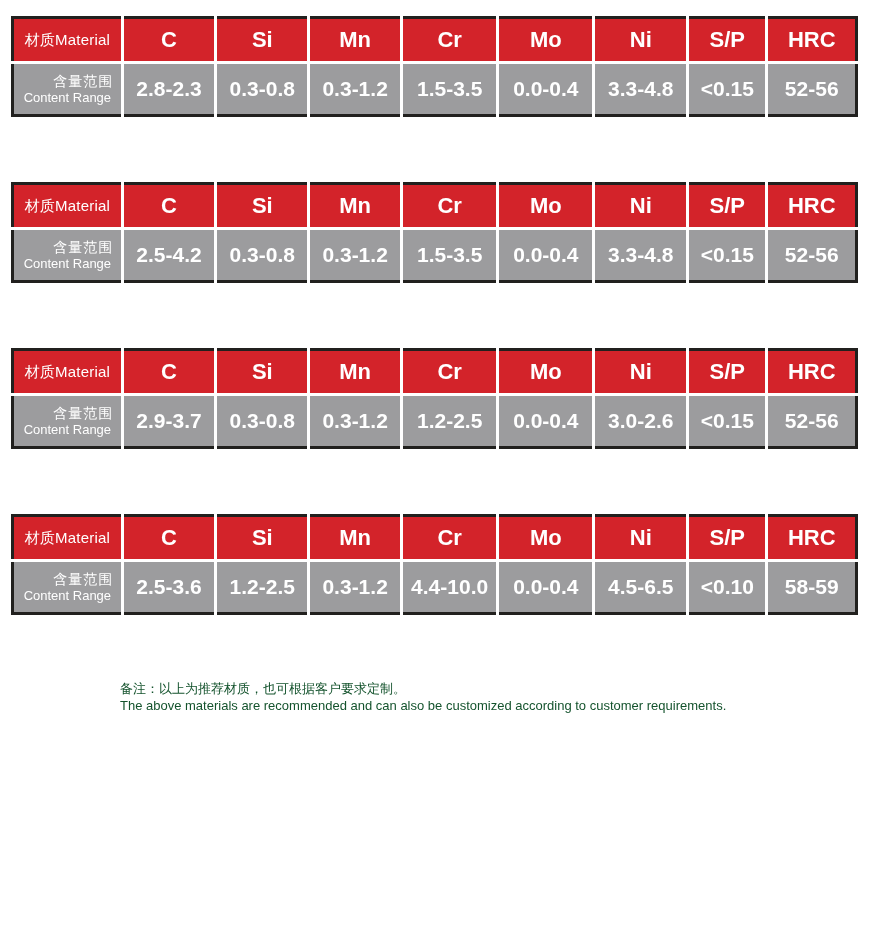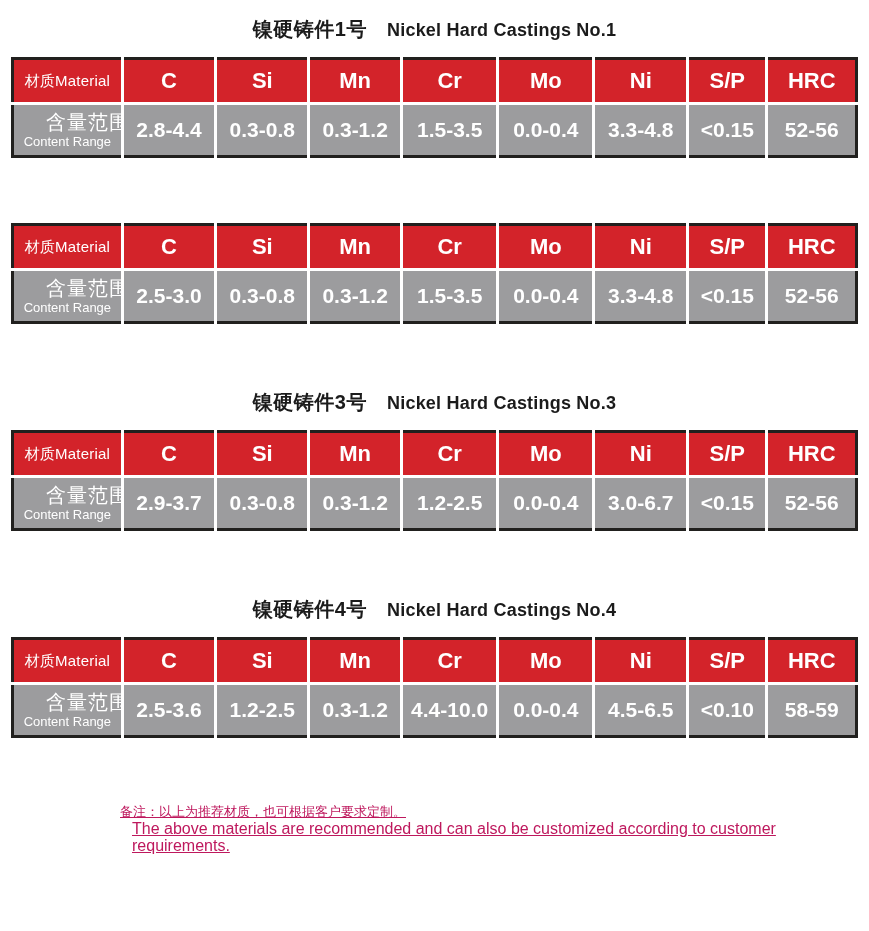--- a/index.html
+++ b/index.html
@@ -38,70 +38,66 @@
   .data-row td {
     background: #9c9c9e; color: #ffffff;
     height: 53px;
     font-size: 21px; font-weight: 600;
     text-align: center; vertical-align: middle;
     border-right: 3px solid #ffffff;
     overflow: hidden; white-space: nowrap;
   }
   .data-row td:last-child { border-right: none; text-align: center; }
   .data-row td.range-label { font-size: 14px; font-weight: 500; line-height: 1.2; }
-  .range-label .rl-zh { display: block; font-size: 20px; letter-spacing: 1px; padding-left: 32px; }
+  .range-label .rl-zh { display: block; font-size: 14px; letter-spacing: 1px; padding-left: 32px; }
   .range-label .rl-en { display: block; font-size: 13px; letter-spacing: 0; }
   .note {
     margin: 5px 0 0 120px;
-    color: #be185d;
-    font-size: 13px; line-height: 17px; text-decoration: underline;
+    color: #14532d;
+    font-size: 13px; line-height: 17px;
   }
   .note .note-zh { display: block; font-size: 13px; }
-  .note .note-en { display: block; font-size: 16px; margin-left: 12px; }
+  .note .note-en { display: block; font-size: 13px; }
 </style>
 </head>
 <body>
 
 <div class="page">
 
   <div class="section">
-    <h2 class="title">
-      <span class="t-zh">镍硬铸件1号</span>
-      <span class="t-en">Nickel Hard Castings No.1</span>
-    </h2>
-    <table class="spec">
-      <colgroup>
-        <col style="width:13%">
-          <col style="width:11.1%">
-          <col style="width:11%">
-          <col style="width:11%">
-        <col style="width:11.4%">
-          <col style="width:11.4%">
-          <col style="width:11.1%">
-          <col style="width:9.4%">
-          <col style="width:10.6%">
-      </colgroup>
-      <tbody>
-          <tr class="head-row">
-        <th class="mat">材质Material</th>
-        <th>C</th>
-        <th>Si</th>
-        <th>Mn</th>
-        <th>Cr</th>
-        <th>Mo</th>
-        <th>Ni</th>
-        <th>S/P</th>
-        <th>HRC</th>
-      </tr>
-      <tr class="data-row">
-        <td class="range-label">
-          <span class="rl-zh">含量范围</span>
-          <span class="rl-en">Content Range</span>
-        </td>
-        <td>2.8-4.4</td>
+    <table class="spec">
+      <colgroup>
+        <col style="width:13%">
+          <col style="width:11.1%">
+          <col style="width:11%">
+          <col style="width:11%">
+        <col style="width:11.4%">
+          <col style="width:11.4%">
+          <col style="width:11.1%">
+          <col style="width:9.4%">
+          <col style="width:10.6%">
+      </colgroup>
+      <tbody>
+          <tr class="head-row">
+        <th class="mat">材质Material</th>
+        <th>C</th>
+        <th>Si</th>
+        <th>Mn</th>
+        <th>Cr</th>
+        <th>Mo</th>
+        <th>Ni</th>
+        <th>S/P</th>
+        <th>HRC</th>
+      </tr>
+      <tr class="data-row">
+        <td class="range-label">
+          <span class="rl-zh">含量范围</span>
+          <span class="rl-en">Content Range</span>
+        </td>
+        <td>2.8-2.3</td>
         <td>0.3-0.8</td>
         <td>0.3-1.2</td>
         <td>1.5-3.5</td>
         <td>0.0-0.4</td>
         <td>3.3-4.8</td>
         <td>&lt;0.15</td>
         <td>52-56</td>
       </tr>
     </tbody>
       </table>
@@ -130,38 +126,34 @@
         <th>Mo</th>
         <th>Ni</th>
         <th>S/P</th>
         <th>HRC</th>
       </tr>
       <tr class="data-row">
         <td class="range-label">
           <span class="rl-zh">含量范围</span>
           <span class="rl-en">Content Range</span>
         </td>
-        <td>2.5-3.0</td>
+        <td>2.5-4.2</td>
         <td>0.3-0.8</td>
         <td>0.3-1.2</td>
         <td>1.5-3.5</td>
         <td>0.0-0.4</td>
         <td>3.3-4.8</td>
         <td>&lt;0.15</td>
         <td>52-56</td>
       </tr>
     </tbody>
       </table>
   </div>
 
   <div class="section">
-    <h2 class="title">
-      <span class="t-zh">镍硬铸件3号</span>
-      <span class="t-en">Nickel Hard Castings No.3</span>
-    </h2>
     <table class="spec">
       <colgroup>
         <col style="width:13%">
           <col style="width:11.1%">
           <col style="width:11%">
           <col style="width:11%">
         <col style="width:11.4%">
           <col style="width:11.4%">
           <col style="width:11.1%">
           <col style="width:9.4%">
@@ -182,33 +174,29 @@
       <tr class="data-row">
         <td class="range-label">
           <span class="rl-zh">含量范围</span>
           <span class="rl-en">Content Range</span>
         </td>
         <td>2.9-3.7</td>
         <td>0.3-0.8</td>
         <td>0.3-1.2</td>
         <td>1.2-2.5</td>
         <td>0.0-0.4</td>
-        <td>3.0-6.7</td>
+        <td>3.0-2.6</td>
         <td>&lt;0.15</td>
         <td>52-56</td>
       </tr>
     </tbody>
       </table>
   </div>
 
   <div class="section">
-    <h2 class="title">
-      <span class="t-zh">镍硬铸件4号</span>
-      <span class="t-en">Nickel Hard Castings No.4</span>
-    </h2>
     <table class="spec">
       <colgroup>
         <col style="width:13%">
           <col style="width:11.1%">
           <col style="width:11%">
           <col style="width:11%">
         <col style="width:11.4%">
           <col style="width:11.4%">
           <col style="width:11.1%">
           <col style="width:9.4%">

